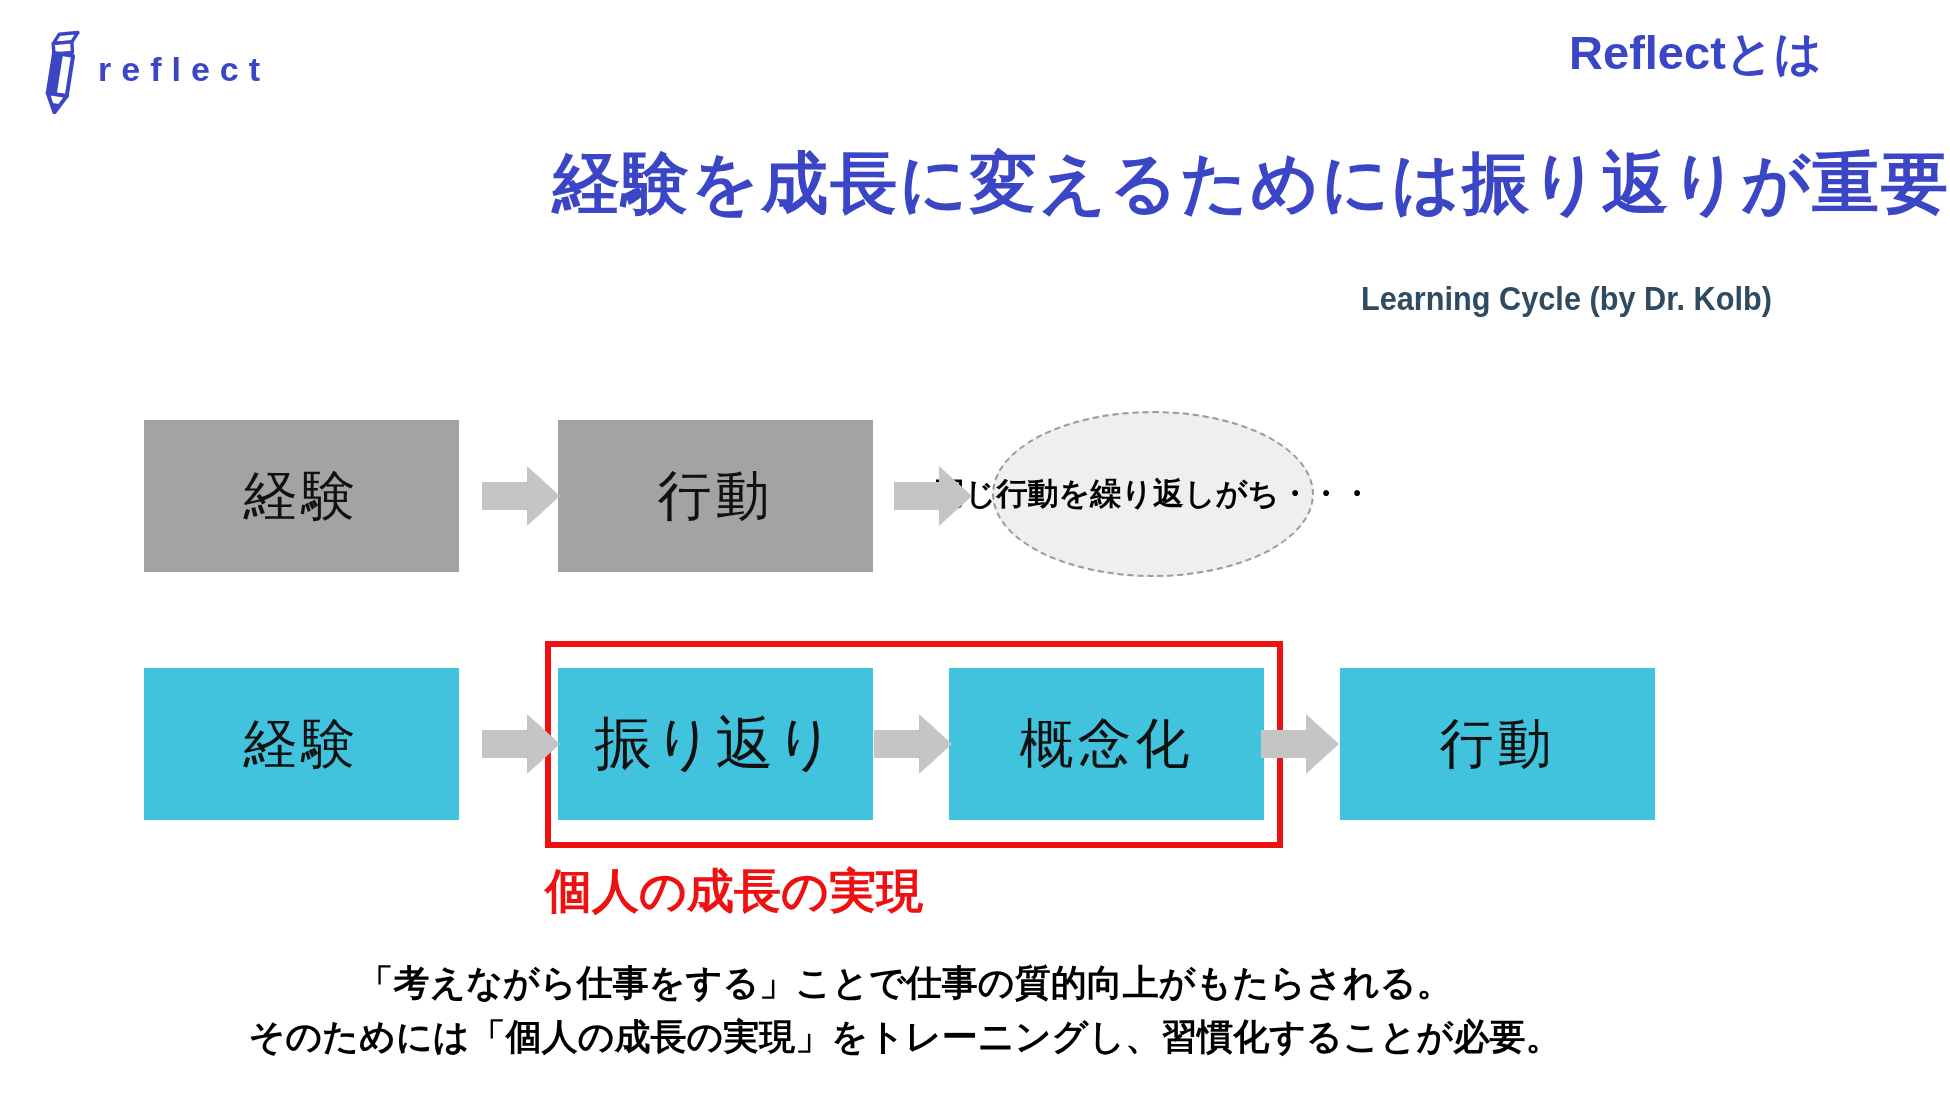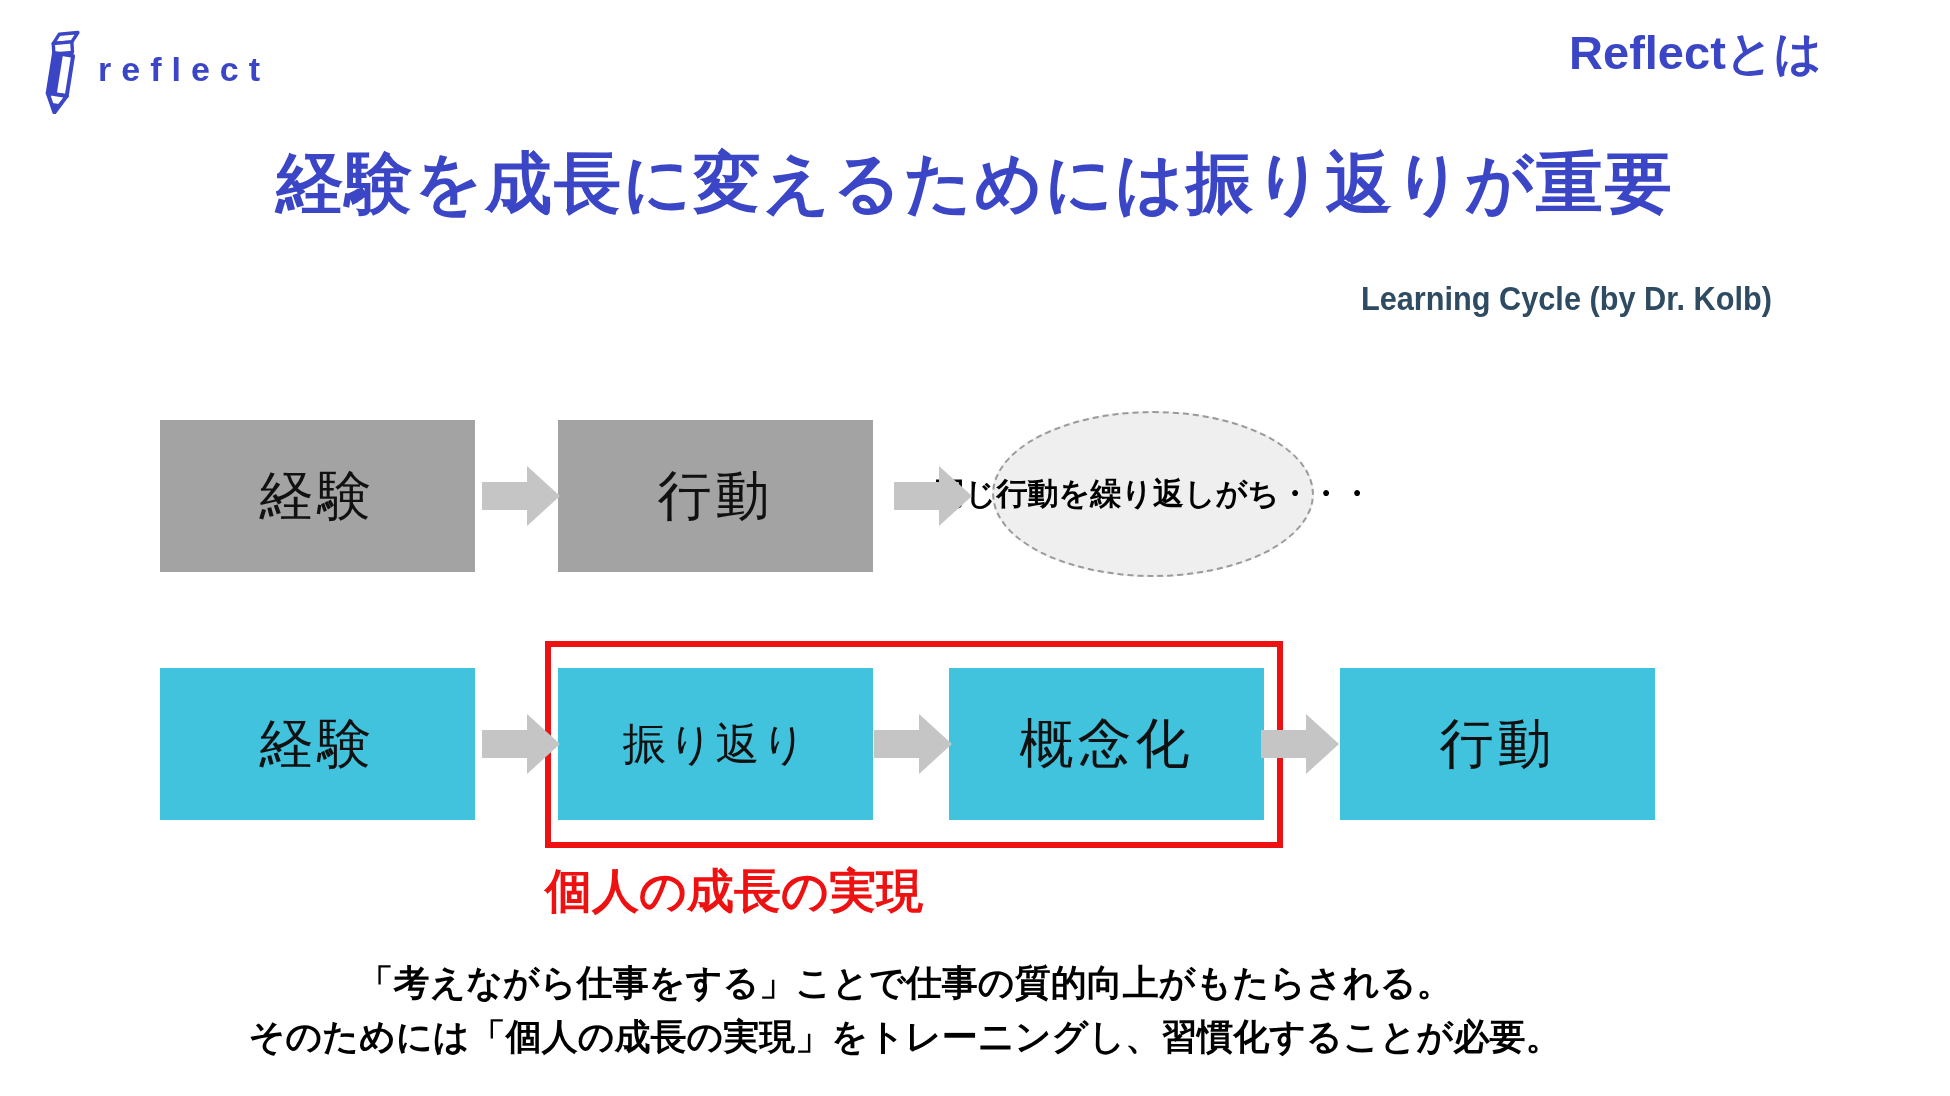--- a/index.html
+++ b/index.html
@@ -30,21 +30,21 @@
     font-size:34px;font-weight:700;letter-spacing:10px;
     color:var(--brand-blue);white-space:nowrap;
   }
   .slide-label{
     position:absolute;right:128px;top:22px;
     font-size:47px;font-weight:700;color:var(--brand-blue);
     white-space:nowrap;
   }
   .title{
     position:absolute;left:0;top:138px;width:100%;
-    text-align:center;
+    text-align:right;
     font-size:67px;font-weight:700;letter-spacing:2px;
     color:var(--brand-blue);white-space:nowrap;
   }
   .subtitle{
     position:absolute;right:178px;top:280px;
     font-size:33px;font-weight:600;
     color:var(--slate);white-space:nowrap;
     transform:scaleX(0.93);transform-origin:right center;
   }
   
@@ -52,25 +52,25 @@
     position:absolute;height:152px;width:315px;
     display:flex;align-items:center;justify-content:center;
     color:var(--text-black);
     font-size:54px;font-weight:300;letter-spacing:4px;
     z-index:2;white-space:nowrap;
   }
   .fbox.gray{background:var(--gray-box);}
   .fbox.cyan{background:var(--cyan);}
   .r1{top:420px;}
   .r2{top:668px;}
-  .bx1{left:160px;}
+  .bx1{left:144px;}
   .bx2{left:558px;}
   .bx3{left:949px;}
   .bx4{left:1340px;}
-  .small-label{font-size:44px;letter-spacing:2px;text-align:right;}
+  .small-label{font-size:58px;letter-spacing:2px;text-align:right;}
   
   .arrow{position:absolute;display:flex;align-items:center;z-index:5;}
   .arrow .stem{width:45px;height:28px;background:var(--arrow-gray);}
   .arrow .head{
     width:0;height:0;
     border-left:33px solid var(--arrow-gray);
     border-top:30px solid transparent;
     border-bottom:30px solid transparent;
   }
   .ar1{top:466px;}

